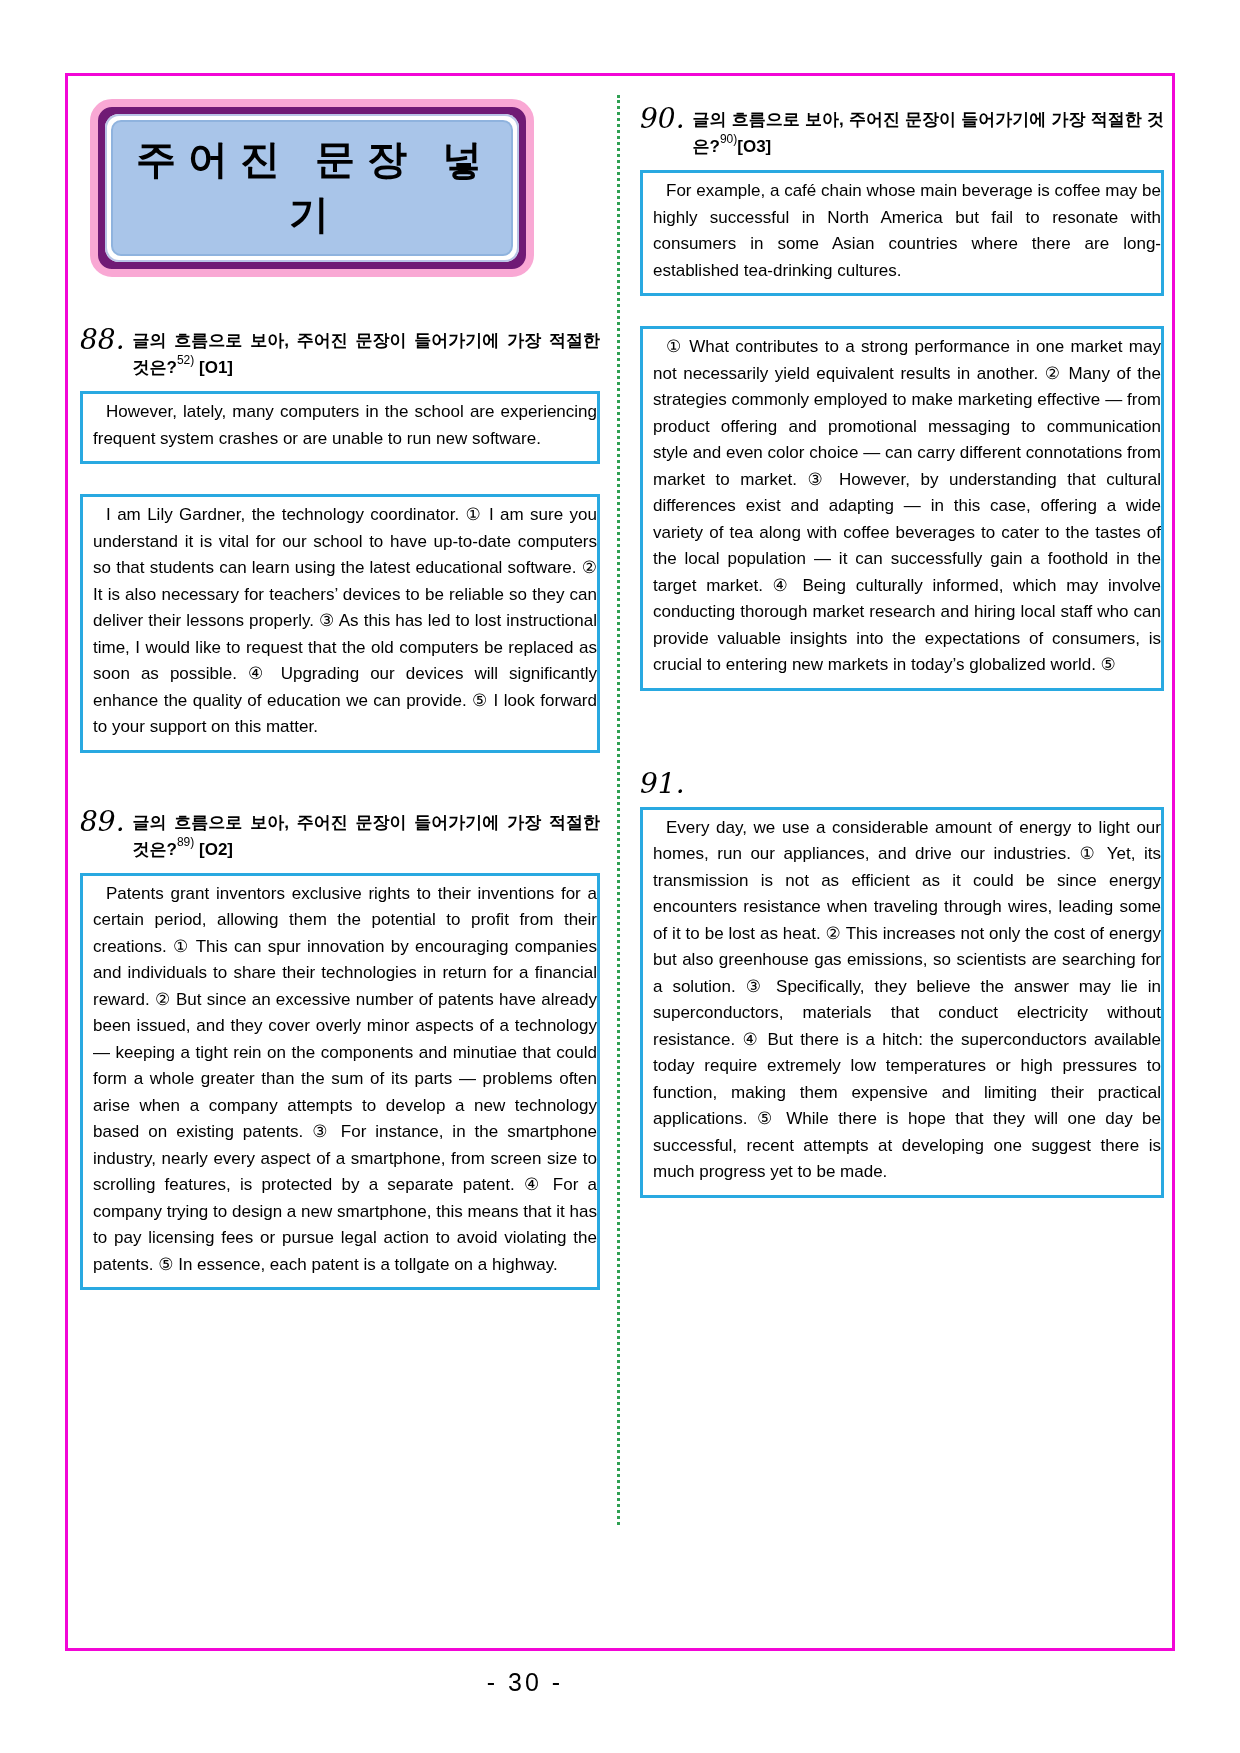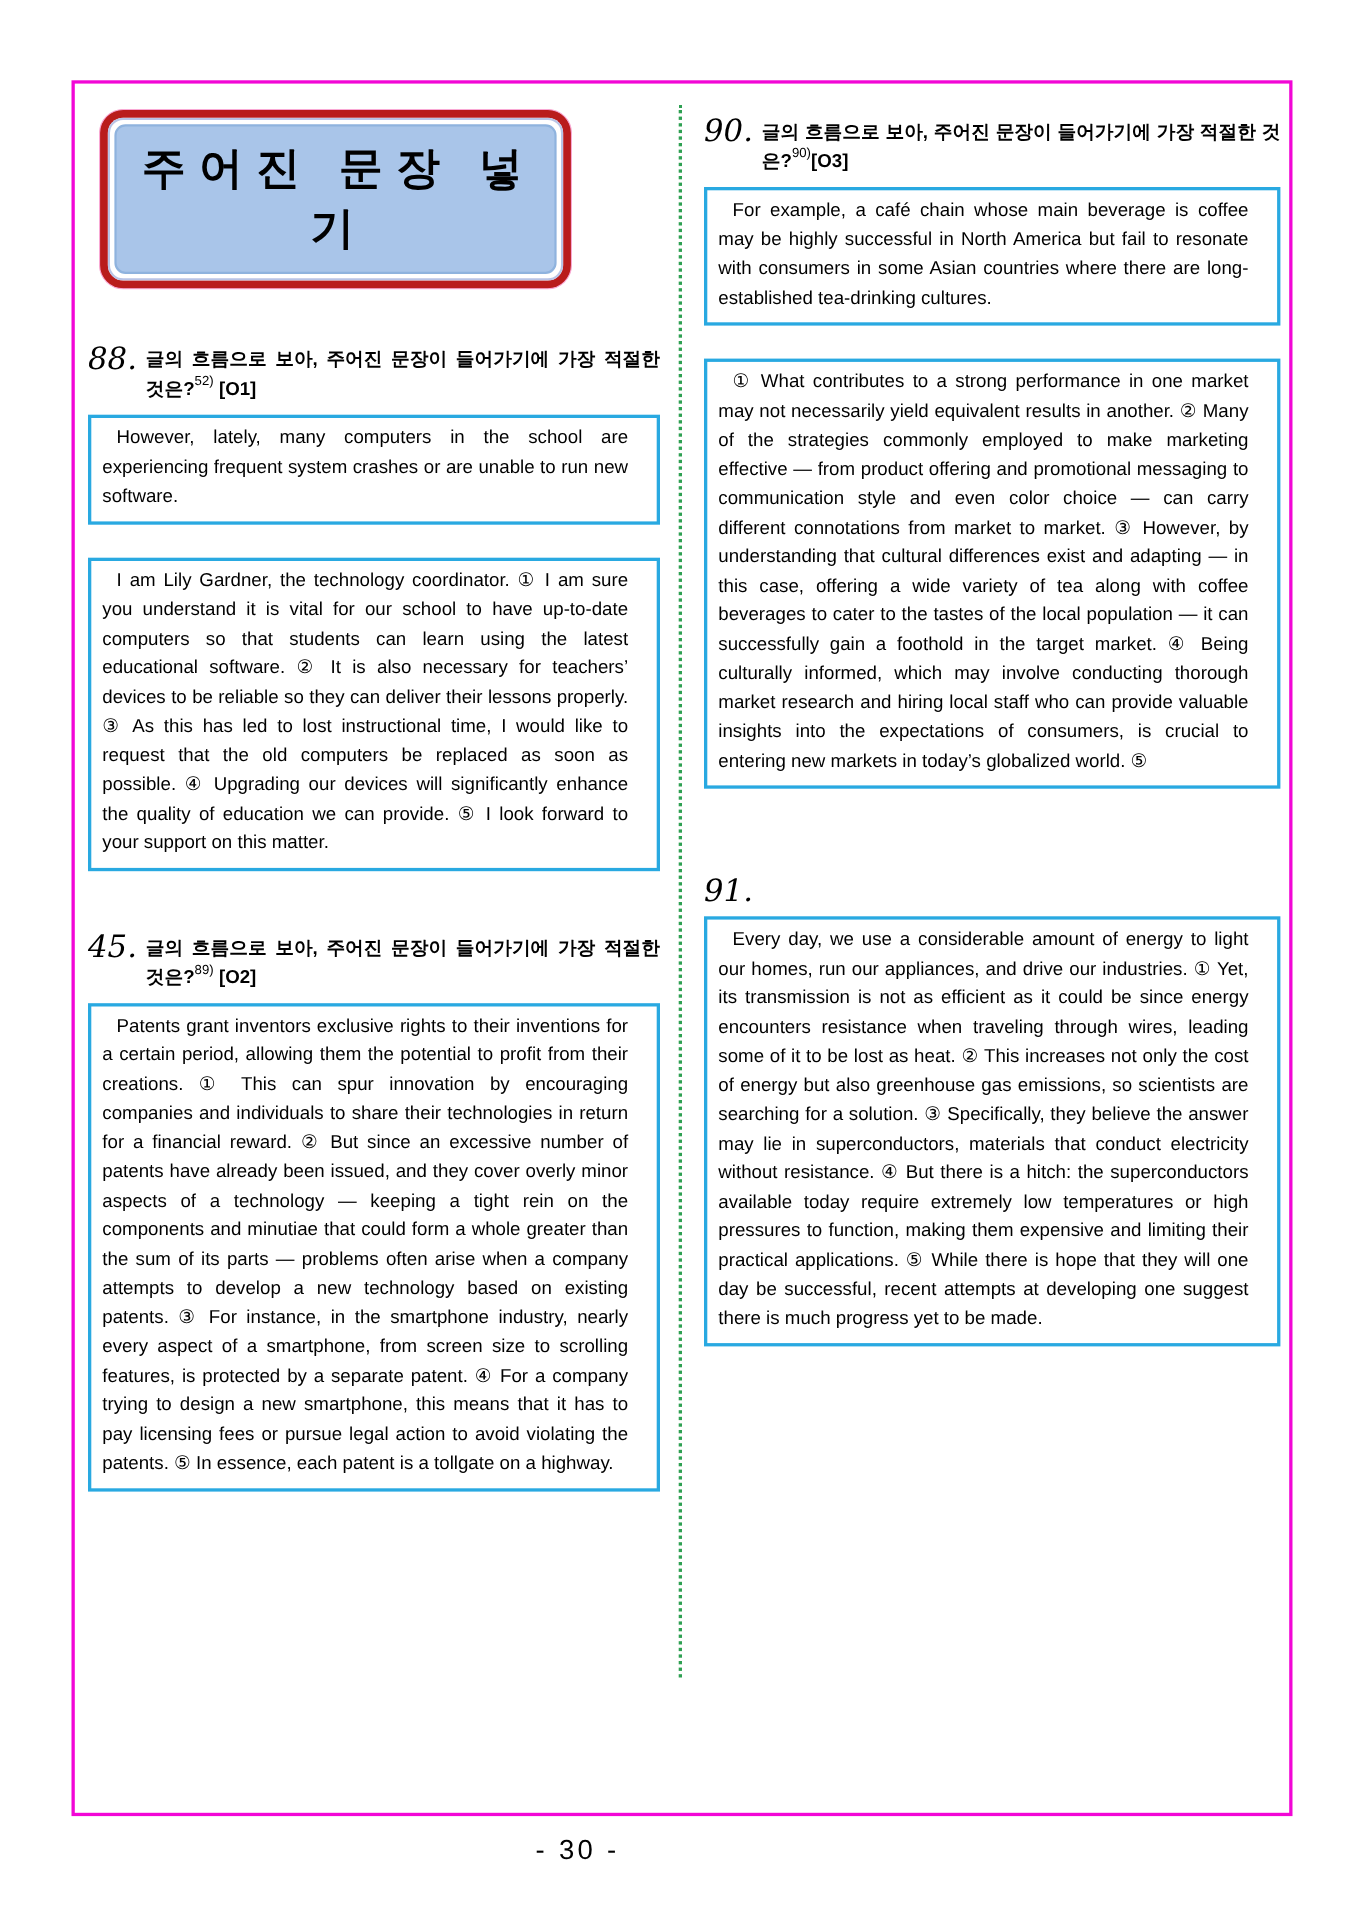--- a/index.html
+++ b/index.html
@@ -19,22 +19,22 @@
     position:absolute; left:617px; top:95px; height:1430px;
     border-left:3px dotted #2ea052;
   }
   .col { position:absolute; top:95px; }
   .col-left  { left:80px;  width:520px; }
   .col-right { left:640px; top:106px; width:524px; }
 
   
   .banner {
     width:414px; margin:4px 0 50px 10px;
-    background:#b91c1c;
-    border:1px solid #f9a8d4;
+    background:#701a75;
+    border:8px solid #f9a8d4;
     border-radius:22px; padding:7px;
   }
   .banner-mid {
     background:#ffffff; border-radius:14px; padding:6px;
     box-shadow: inset 0 0 0 2px #b9c4e6;
   }
   .banner-inner {
     background:#a9c5e9;
     border:2px solid #8fb3de;
     border-radius:10px;
@@ -55,21 +55,21 @@
   .q-text {
     flex:1; font-weight:bold; font-size:17px; line-height:27px;
     text-align:justify;
   }
   .q-text sup { font-size:12px; line-height:0; position:relative; top:-2px; font-weight:normal; }
 
   
   .box {
     border:3px solid #29a9e1;
     background:#fff;
-    padding:5px 26px 9px 10px;
+    padding:5px 0 9px 10px;
   }
   .box p {
     margin:0; font-size:17px; line-height:26.5px;
     text-align:justify; text-indent:13px;
   }
   .given { margin-bottom:30px; }
   .q-section { margin-bottom:56px; }
 
   .footer {
     position:absolute; left:0; top:1668px; width:1050px;
@@ -98,21 +98,21 @@
     <div class="box given">
       <p>However, lately, many computers in the school are experiencing frequent system crashes or are unable to run new software.</p>
     </div>
     <div class="box passage">
       <p>I am Lily Gardner, the technology coordinator. ① I am sure you understand it is vital for our school to have up-to-date computers so that students can learn using the latest educational software. ② It is also necessary for teachers’ devices to be reliable so they can deliver their lessons properly. ③ As this has led to lost instructional time, I would like to request that the old computers be replaced as soon as possible. ④ Upgrading our devices will significantly enhance the quality of education we can provide. ⑤ I look forward to your support on this matter.</p>
     </div>
   </section>
 
   <section class="q-section">
     <div class="q-header">
-      <span class="q-num">45.</span>
+      <span class="q-num">89.</span>
       <span class="q-text"><span>글의 흐름으로 보아, 주어진 문장이 들어가기에 가장 적절한 것은?</span><sup>89)</sup> <span>[O2]</span></span>
     </div>
     <div class="box passage">
       <p>Patents grant inventors exclusive rights to their inventions for a certain period, allowing them the potential to profit from their creations. ① This can spur innovation by encouraging companies and individuals to share their technologies in return for a financial reward. ② But since an excessive number of patents have already been issued, and they cover overly minor aspects of a technology — keeping a tight rein on the components and minutiae that could form a whole greater than the sum of its parts — problems often arise when a company attempts to develop a new technology based on existing patents. ③ For instance, in the smartphone industry, nearly every aspect of a smartphone, from screen size to scrolling features, is protected by a separate patent. ④ For a company trying to design a new smartphone, this means that it has to pay licensing fees or pursue legal action to avoid violating the patents. ⑤ In essence, each patent is a tollgate on a highway.</p>
     </div>
   </section>
 
 </div>
 
 <div class="col col-right">

